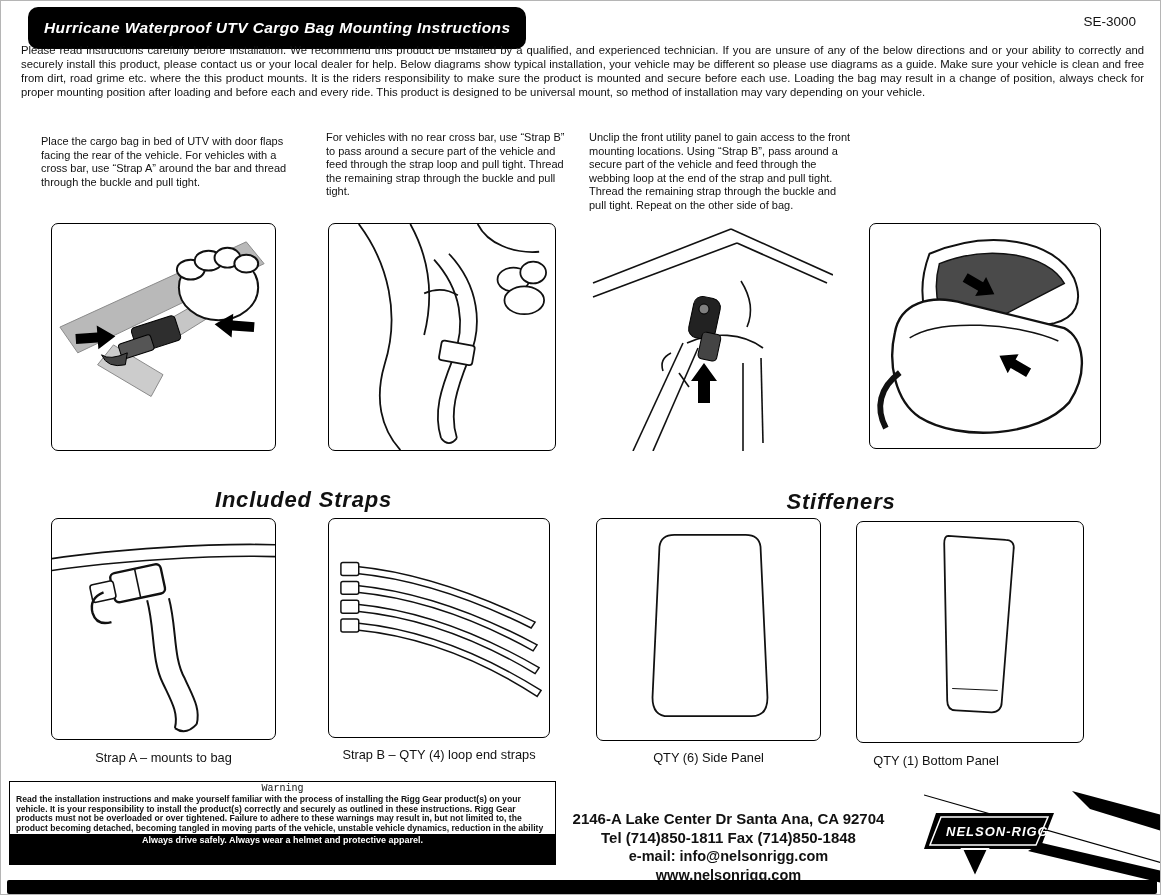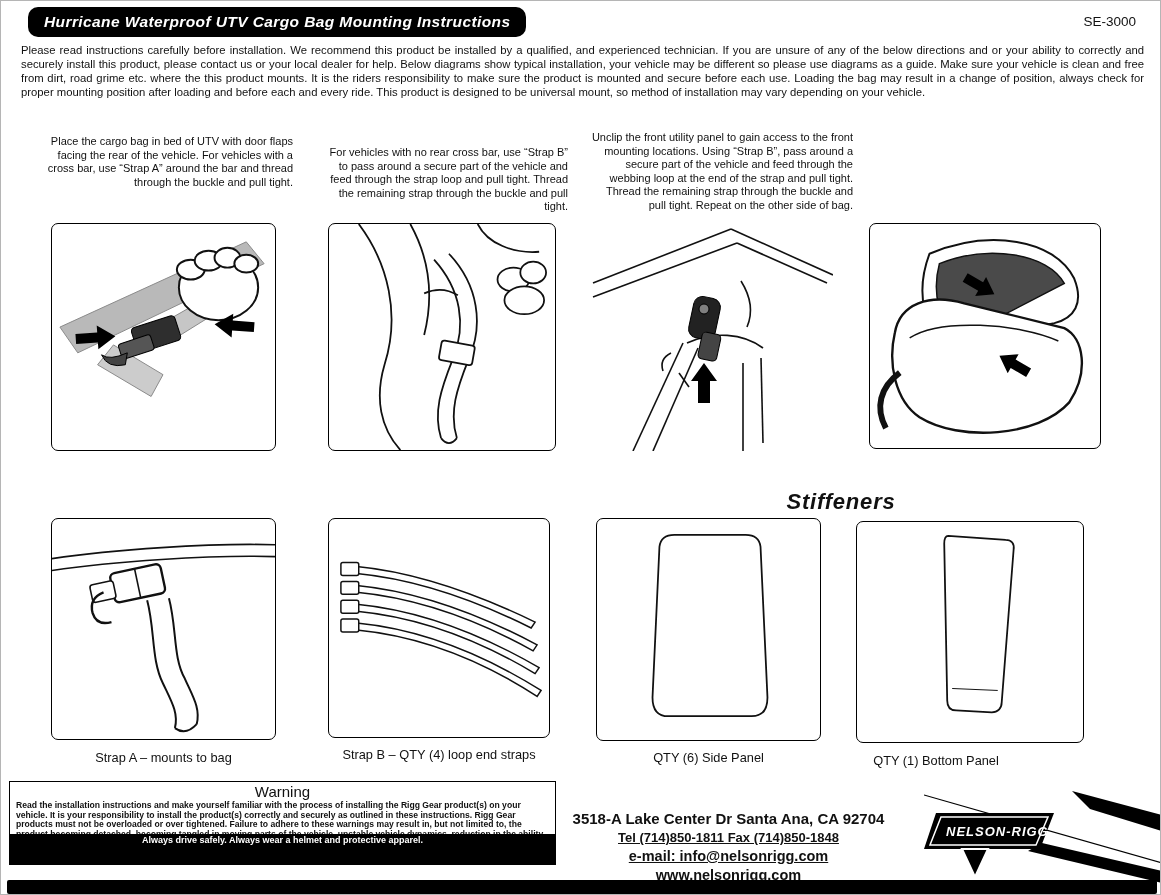--- a/index.html
+++ b/index.html
@@ -3,79 +3,79 @@
 <meta charset="utf-8">
 <style>
   * { margin:0; padding:0; box-sizing:border-box; }
   html,body { background:#d8d8d8; }
   body { font-family:"Liberation Sans", sans-serif; color:#111; }
   .page {
     position:relative; width:1161px; height:895px;
     background:#ffffff; overflow:hidden; border:1px solid #b5b5b5;
   }
   .title-banner {
-    position:absolute; left:27px; top:6px; height:30px;
+    position:absolute; left:27px; top:6px; height:42px;
     background:#000; color:#fff; border-radius:10px;
     display:flex; align-items:center; padding:8px 16px;
     font-size:15.5px; font-weight:bold; font-style:italic; letter-spacing:.4px;
     white-space:nowrap;
   }
   .model-no { position:absolute; right:24px; top:13px; font-size:13.5px; }
   .intro {
     position:absolute; left:20px; top:43px; width:1123px;
     font-size:11.3px; line-height:13.9px; text-align:justify;
   }
-  .step-text { position:absolute; font-size:11px; line-height:13.5px;text-align:right; }
+  .step-text { position:absolute; font-size:11px; line-height:13.5px; }
   .illus-box {
     position:absolute; border:1.7px solid #000; border-radius:7px;
     background:#fff; overflow:hidden;
   }
   .illus-free { position:absolute; overflow:hidden; }
   .illus-box svg, .illus-free svg { width:100%; height:100%; display:block; }
   .section-heading {
     position:absolute; text-align:center;
     font-size:22px; font-weight:bold; font-style:italic; letter-spacing:.8px;
   }
   .item-label { position:absolute; text-align:center; font-size:12.8px; }
   .warning-box {
     position:absolute; left:8px; top:780px; width:547px; height:84px;
     border:1.3px solid #000; background:#fff;
   }
-  .warning-title { text-align:center; font-size:15px; margin-top:1px; }
+  .warning-title { text-align:center; font-size:10px; margin-top:1px;font-family:Liberation Mono, monospace; }
   .warning-body { padding:1px 6px 0 6px; font-size:8.6px; line-height:9.7px;font-weight:bold; }
   .warning-footer {
     position:absolute; left:0; bottom:0; width:100%; height:30px;
     background:#000; color:#fff; font-size:9px; font-weight:bold;
     text-align:center; line-height:13px;
   }
   .contact {
     position:absolute; left:560px; top:808px; width:335px; text-align:center;
     font-weight:bold;
   }
   .contact .l1 { font-size:15px; line-height:19px; }
-  .contact .l2 { font-size:13px; line-height:19px;text-decoration:underline; }
-  .contact .l3 { font-size:14.5px; line-height:19px;text-decoration:underline; }
+  .contact .l2 { font-size:15px; line-height:19px; }
+  .contact .l3 { font-size:14.5px; line-height:19px; }
   .logo-wrap { position:absolute; left:923px; top:786px; width:238px; height:96px; }
   .bottom-bar {
     position:absolute; left:6px; top:879px; width:1150px; height:14px;
     background:#000; border-radius:2px;
   }
 </style>
 </head>
 <body>
 
 <div class="page">
 
   <div class="title-banner">Hurricane Waterproof UTV Cargo Bag Mounting Instructions</div>
   <div class="model-no">SE-3000</div>
 
   <div class="intro">Please read instructions carefully before installation. We recommend this product be installed by a qualified, and experienced technician. If you are unsure of any of the below directions and or your ability to correctly and securely install this product, please contact us or your local dealer for help. Below diagrams show typical installation, your vehicle may be different so please use diagrams as a guide. Make sure your vehicle is clean and free from dirt, road grime etc. where the this product mounts. It is the riders responsibility to make sure the product is mounted and secure before each use. Loading the bag may result in a change of position, always check for proper mounting position after loading and before each and every ride. This product is designed to be universal mount, so method of installation may vary depending on your vehicle.</div>
 
   <div class="step-text" style="left:40px; top:134px; width:252px">Place the cargo bag in bed of UTV with door flaps facing the rear of the vehicle.  For vehicles with a cross bar, use “Strap A” around the bar and thread through the buckle and pull tight.</div>
-  <div class="step-text" style="left:325px; top:145px; width:242px">For vehicles with no rear cross bar, use “Strap B” to pass around a secure part of the vehicle and feed through the strap loop and pull tight. Thread the remaining strap through the buckle and pull tight.</div>
+  <div class="step-text" style="left:325px; top:130px; width:242px">For vehicles with no rear cross bar, use “Strap B” to pass around a secure part of the vehicle and feed through the strap loop and pull tight. Thread the remaining strap through the buckle and pull tight.</div>
   <div class="step-text" style="left:588px; top:130px; width:264px">Unclip the front utility panel to gain access to the front mounting locations.  Using “Strap B”, pass around a secure part of the vehicle and feed through the webbing loop at the end of the strap and pull tight.  Thread the remaining strap through the buckle and pull tight.  Repeat on the other side of bag.</div>
 
   <div class="illus-box" style="left:50px; top:222px; width:225px; height:228px">
     <svg viewBox="0 0 225 228">
       <polygon points="8,104 196,18 214,40 26,130" fill="#b9b9b9" stroke="#8a8a8a" stroke-width="1"></polygon>
       <polygon points="150,78 108,102 120,118 165,90" fill="#c6c6c6" stroke="#8a8a8a" stroke-width="1"></polygon>
       <polygon points="62,122 112,152 100,174 46,142" fill="#cccccc" stroke="#8a8a8a" stroke-width="1"></polygon>
       <g stroke="#111" fill="#fff" stroke-width="2">
         <ellipse cx="168" cy="64" rx="40" ry="33"></ellipse>
         <ellipse cx="140" cy="46" rx="14" ry="10"></ellipse>
@@ -151,20 +151,21 @@
       <path d="M30,150 C10,165 5,185 16,206" fill="none" stroke="#111" stroke-width="6"></path>
       <g transform="translate(96,54) rotate(30)">
         <polygon points="0,-5 18,-5 18,-11 34,0 18,11 18,5 0,5" fill="#000"></polygon>
       </g>
       <g transform="translate(160,150) rotate(210)">
         <polygon points="0,-5 18,-5 18,-11 34,0 18,11 18,5 0,5" fill="#000"></polygon>
       </g>
     </svg>
   </div>
 
+  <div class="section-heading" style="left:50px; top:486px; width:505px">Included Straps</div>
   <div class="section-heading" style="left:595px; top:488px; width:490px">Stiffeners</div>
 
   <div class="illus-box" style="left:50px; top:517px; width:225px; height:222px">
     <svg viewBox="0 0 225 222">
       <g fill="none" stroke="#111" stroke-width="1.6">
         <path d="M0,40 C60,31 160,24 225,26"></path>
         <path d="M0,52 C60,43 160,36 225,38"></path>
         <g transform="rotate(-12 95 62)">
           <rect x="60" y="48" width="52" height="30" rx="5" fill="#fff" stroke-width="2.4"></rect>
           <line x1="86" y1="48" x2="86" y2="78"></line>
@@ -211,21 +212,21 @@
   <div class="item-label" style="left:595px; top:749px; width:225px">QTY (6) Side Panel</div>
   <div class="item-label" style="left:821px; top:752px; width:228px">QTY (1) Bottom Panel</div>
 
   <div class="warning-box">
     <div class="warning-title">Warning</div>
     <div class="warning-body">Read the installation instructions and make yourself familiar with the process of installing the Rigg Gear product(s) on your vehicle.  It is your responsibility to install the product(s) correctly and securely as outlined in these instructions.  Rigg Gear products must not be overloaded or over tightened. Failure to adhere to these warnings may result in, but not limited to, the product becoming detached, becoming tangled in moving parts of the vehicle, unstable vehicle dynamics, reduction in the ability to control the vehicle.  The result(s) could lead to serious injury.</div>
     <div class="warning-footer">Always drive safely.  Always wear a helmet and protective apparel.</div>
   </div>
 
   <div class="contact">
-    <div class="l1">3518-A Lake Center Dr Santa Ana, CA 92704</div>
+    <div class="l1">2146-A Lake Center Dr Santa Ana, CA 92704</div>
     <div class="l2">Tel (714)850-1811 Fax (714)850-1848</div>
     <div class="l3">e-mail: info@nelsonrigg.com www.nelsonrigg.com</div>
   </div>
 
   <div class="logo-wrap">
     <svg viewBox="0 0 238 96">
       <line x1="0" y1="8" x2="238" y2="76" stroke="#000" stroke-width="1.2"></line>
       <polygon points="148,4 238,28 238,44 166,22" fill="#000"></polygon>
       <polygon points="118,56 238,84 238,96 104,64" fill="#000"></polygon>
       <polygon points="12,26 130,26 116,62 0,62" fill="#000"></polygon>

